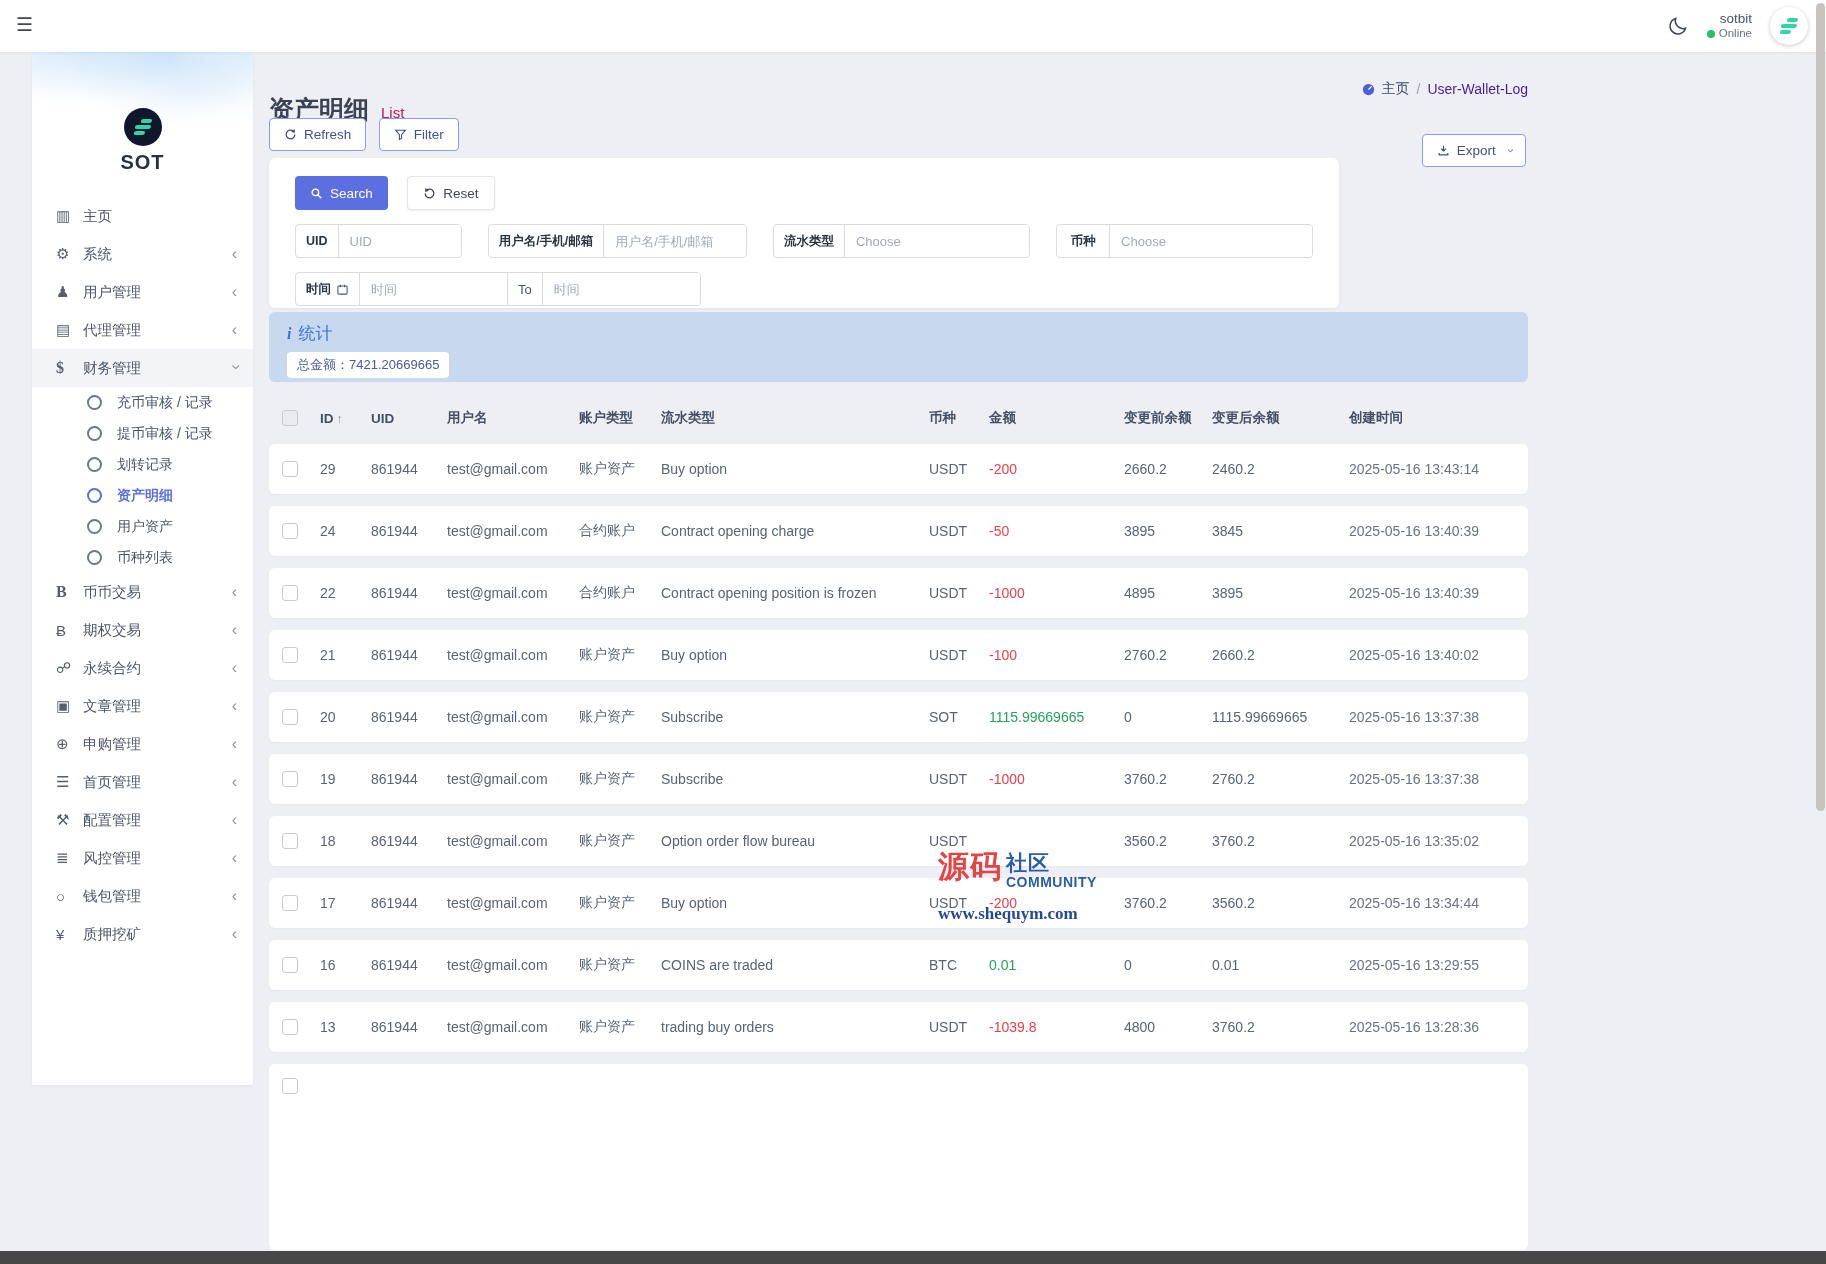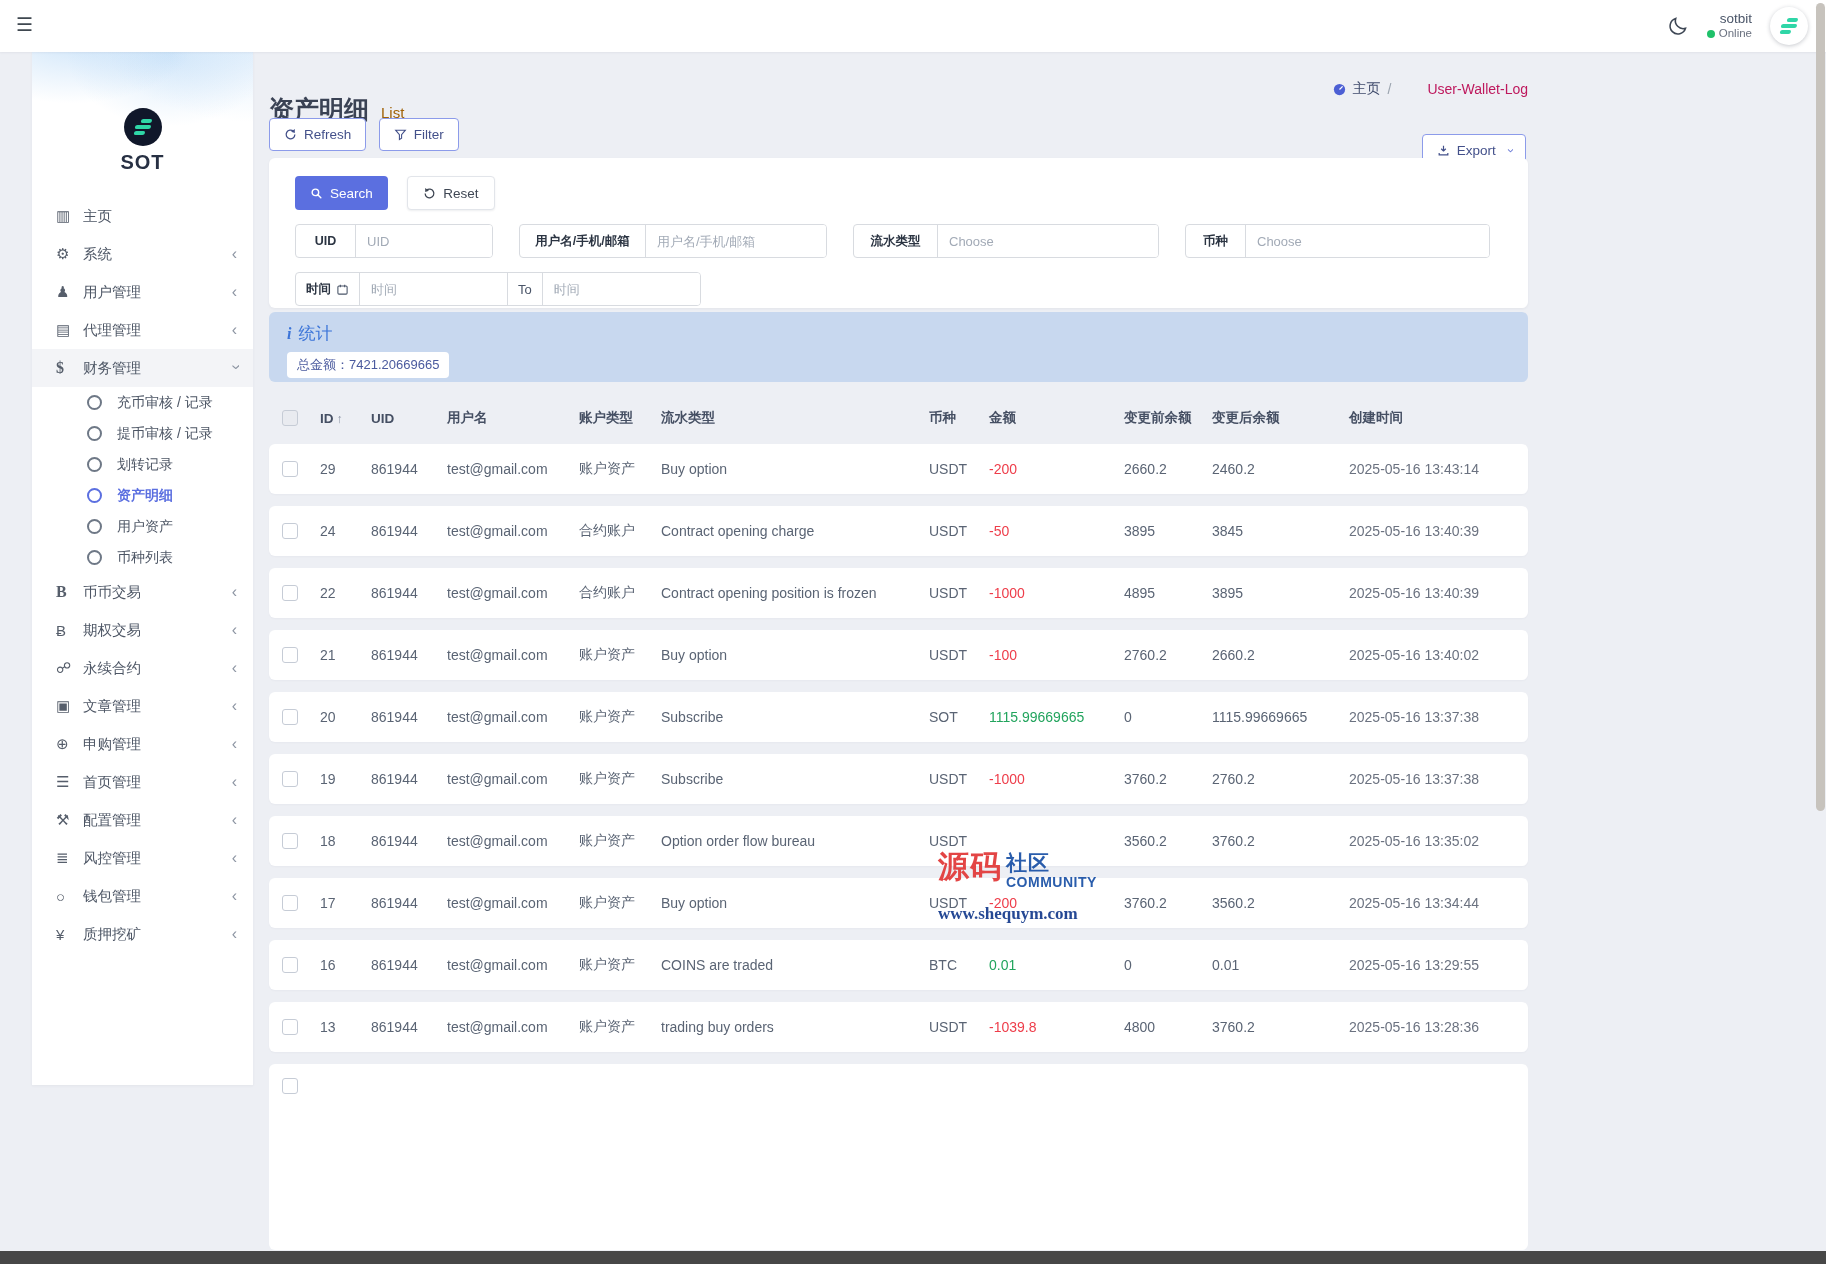--- a/index.html
+++ b/index.html
@@ -46,33 +46,33 @@
   .nav-item.active .sub-dot { border-color:#5b6fe0; }
   .nav-item.active .nav-label { color:#5b6fe0; font-weight:bold; }
   .chev { position:absolute; right:16px; top:50%; font-size:16px; color:#8d95a3; }
   .chev.left { transform:translateY(-50%); }
   .chev.down { transform:translateY(-55%) rotate(-90deg); }
   
   .crumbs { position:absolute; top:80px; left:269px; width:1259px; display:flex; justify-content:flex-end; align-items:center; gap:7px; font-size:14px; z-index:5;}
   .crumb-home { display:flex; align-items:center; gap:5px; color:#3f4a6b; cursor:pointer; }
   .crumb-home svg { width:15px; height:15px; color:#4c5fd4; }
   .crumb-sep { color:#9aa3ae; }
-  .crumb-cur { color:#be185d;margin-left:29px; }
+  .crumb-cur { color:#4c1d95; }
   .page-head { position:absolute; top:78px; left:269px; display:flex; align-items:baseline; gap:12px; }
   .page-title { font-size:25px; font-weight:600; color:#3a4254; }
-  .page-sub { font-size:15px; color:#a16207;margin-top:26px; }
+  .page-sub { font-size:15px; color:#be185d;margin-top:26px; }
   
   .toolbar { position:absolute; top:118px; left:269px; width:1259px; height:33px; }
   .btn-outline { display:inline-flex; align-items:center; gap:7px; height:33px; padding:0 14px; border:1px solid #8c9bea; border-radius:4px; background:#fff; color:#43508a; font-size:13.5px; cursor:pointer; vertical-align:top; }
   .btn-outline + .btn-outline { margin-left:8px; }
   .btn-outline svg { width:13px; height:13px; }
   .export-btn { position:absolute; right:2px; top:16px; }
   .chev-sm { font-size:13px; transform:rotate(-90deg); display:inline-block; color:#6b7bd6; margin-left:4px; }
   
-  .filter-card { position:absolute; top:158px; left:269px; width:1259px; height:150px; background:#fff; border-radius:6px; box-shadow:0 1px 3px rgba(30,40,60,.05); padding:18px 26px; z-index:4; }
+  .filter-card { position:absolute; top:158px; left:269px; width:1070px; height:150px; background:#fff; border-radius:6px; box-shadow:0 1px 3px rgba(30,40,60,.05); padding:18px 26px; z-index:4; }
   .btn-primary { display:inline-flex; align-items:center; gap:7px; height:34px; padding:0 15px; background:#5b6fe0; border:none; border-radius:4px; color:#fff; font-size:13.5px; cursor:pointer; }
   .btn-primary svg { width:13px; height:13px; }
   .btn-plain { display:inline-flex; align-items:center; gap:7px; height:34px; padding:0 15px; background:#fff; border:1px solid #e2e5ea; border-radius:4px; color:#3f4754; font-size:13.5px; box-shadow:0 1px 2px rgba(30,40,60,.08); margin-left:15px; cursor:pointer; }
   .btn-plain svg { width:13px; height:13px; }
   .frow { display:flex; gap:26px; margin-top:14px; }
   .igroup { display:inline-flex; height:34px; border:1px solid #d8dbe0; border-radius:4px; overflow:hidden; background:#fff; }
   .ilabel { display:inline-flex; align-items:center; gap:5px; padding:0 10px; font-size:12.5px; font-weight:bold; color:#2b3442; border-right:1px solid #d8dbe0; white-space:nowrap; }
   .ilabel svg { width:13px; height:13px; color:#4a5568; }
   .ifield { border:none; outline:none; padding:0 11px; font-size:13px; color:#4a5568; font-family:"Liberation Sans",sans-serif; }
   .ifield::placeholder { color:#a2aab6; }

